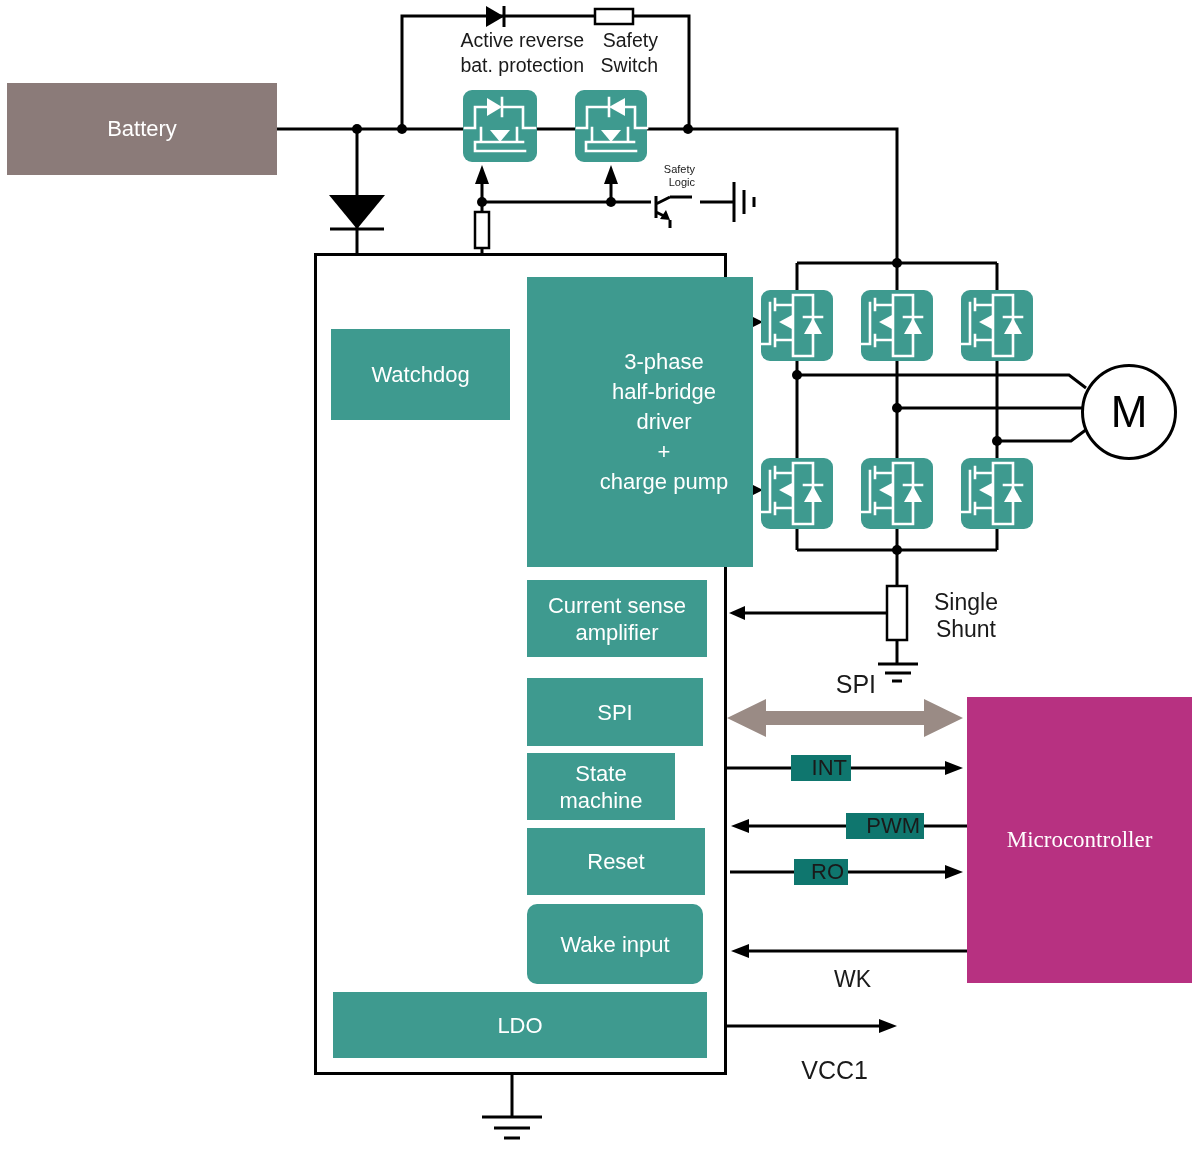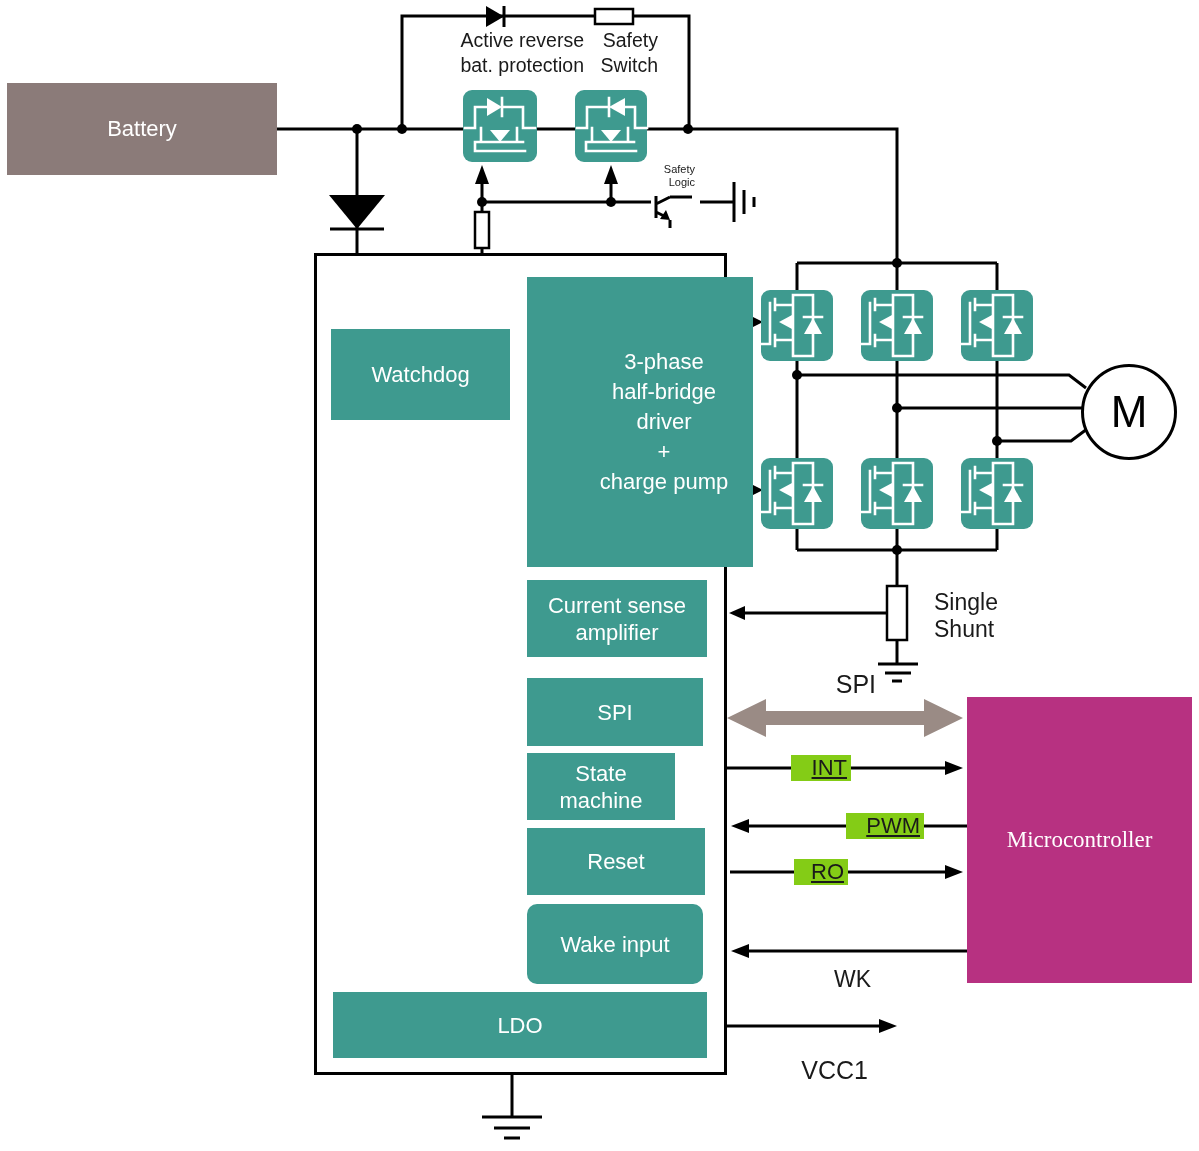--- a/index.html
+++ b/index.html
@@ -10,21 +10,21 @@
   .stage{position:relative;width:1199px;height:1151px;background:#fff;overflow:hidden;
          font-family:"Liberation Sans",sans-serif;color:var(--text);}
   .abs{position:absolute;}
   .ic-box{left:314px;top:253px;width:407px;height:816px;background:#fff;
           border:3px solid #000;z-index:1;}
   svg.wiring{position:absolute;left:0;top:0;z-index:2;}
   .blk{position:absolute;z-index:3;background:var(--teal);color:#fff;
        display:flex;align-items:center;justify-content:center;text-align:center;
        white-space:pre-line;font-size:22px;line-height:27px;}
   .lab{position:absolute;z-index:3;color:var(--text);text-align:right;white-space:pre-line;}
-  .labbg{background:#84cc16;padding:0 4px;text-decoration:underline;}
+  .labbg{background:#0f766e;padding:0 4px;}
   .battery{left:7px;top:83px;width:270px;height:92px;background:var(--battery);
            color:#fff;font-size:22px;display:flex;align-items:center;justify-content:center;z-index:3;position:absolute;}
   .mcu{left:967px;top:697px;width:225px;height:286px;background:var(--mcu);color:#fff;
        font-size:23px;display:flex;align-items:center;justify-content:center;z-index:3;position:absolute;font-family:Liberation Serif, serif;}
   .motor{left:1081px;top:364px;width:90px;height:90px;border:3px solid #000;border-radius:50%;
          background:#fff;display:flex;align-items:center;justify-content:center;
          font-size:44px;color:#000;z-index:3;position:absolute;}
   .w{fill:none;stroke:var(--wire);stroke-width:3;}
   .wf{fill:var(--wire);stroke:none;}
   .comp{fill:#ffffff;stroke:var(--wire);stroke-width:2.5;}
@@ -198,21 +198,21 @@
 amplifier</div>
   <div class="blk" style="left:527px;top:678px;width:176px;height:68px;">SPI</div>
   <div class="blk" style="left:527px;top:753px;width:148px;height:67px;">State
 machine</div>
   <div class="blk" style="left:527px;top:828px;width:178px;height:67px;">Reset</div>
   <div class="blk" style="left:527px;top:904px;width:176px;height:80px;border-radius:10px;">Wake input</div>
   <div class="blk" style="left:333px;top:992px;width:374px;height:66px;">LDO</div>
 
   <div class="motor">M</div>
 
-  <div class="lab" style="left:934px;top:589px;font-size:23px;line-height:27px;text-align:left;">Single
+  <div class="lab" style="left:934px;top:589px;font-size:23px;line-height:27px;text-align:center;">Single
 Shunt</div>
 
   <div class="mcu">Microcontroller</div>
 
   <div class="lab" style="left:790px;top:670px;width:86px;font-size:25px;">SPI</div>
   <div class="lab labbg" style="left:791px;top:755px;width:52px;font-size:22px;">INT</div>
   <div class="lab labbg" style="left:846px;top:813px;width:70px;font-size:22px;">PWM</div>
   <div class="lab labbg" style="left:794px;top:859px;width:46px;font-size:22px;">RO</div>
   <div class="lab" style="left:811px;top:966px;width:60px;font-size:23px;">WK</div>
   <div class="lab" style="left:788px;top:1056px;width:80px;font-size:25px;">VCC1</div>

